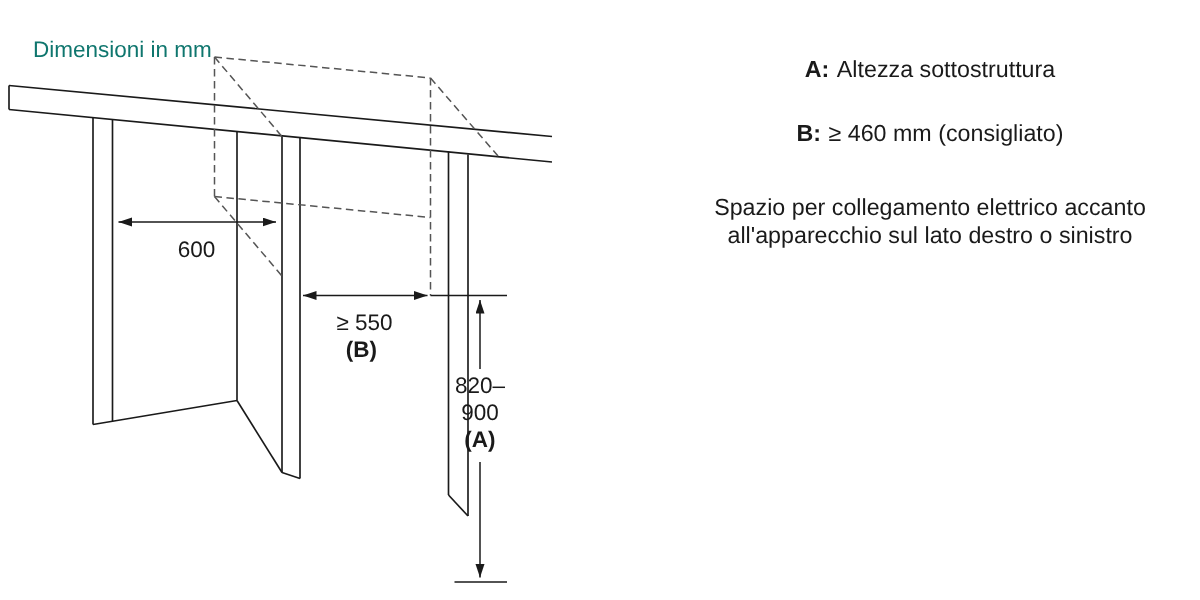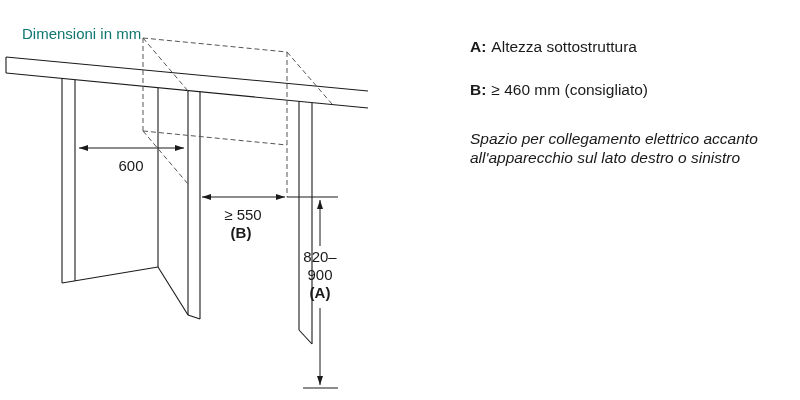--- a/index.html
+++ b/index.html
@@ -41,22 +41,22 @@
   }
   .legend {
     position: absolute;
     left: 470px;
     top: 38px;
     width: 300px;
     color: #1a1a1a;
     font-size: 15.5px;
     line-height: 1.22;
   }
-  .legend p { margin: 0 0 24px 0; }
-  .legend .note { margin-top: 30px; margin-bottom: 10px; font-style: italic; }
+  .legend p { margin: 0 0 24px 0; text-align: center; }
+  .legend .note { margin-top: 30px; margin-bottom: 10px; }
   .key { font-weight: bold; margin-right: 5px; }
 </style>
 </head>
 <body>
 
 <div class="page">
 
   <div class="title">Dimensioni in mm</div>
 
   <svg class="diagram" width="420" height="400" viewBox="0 0 420 400">

